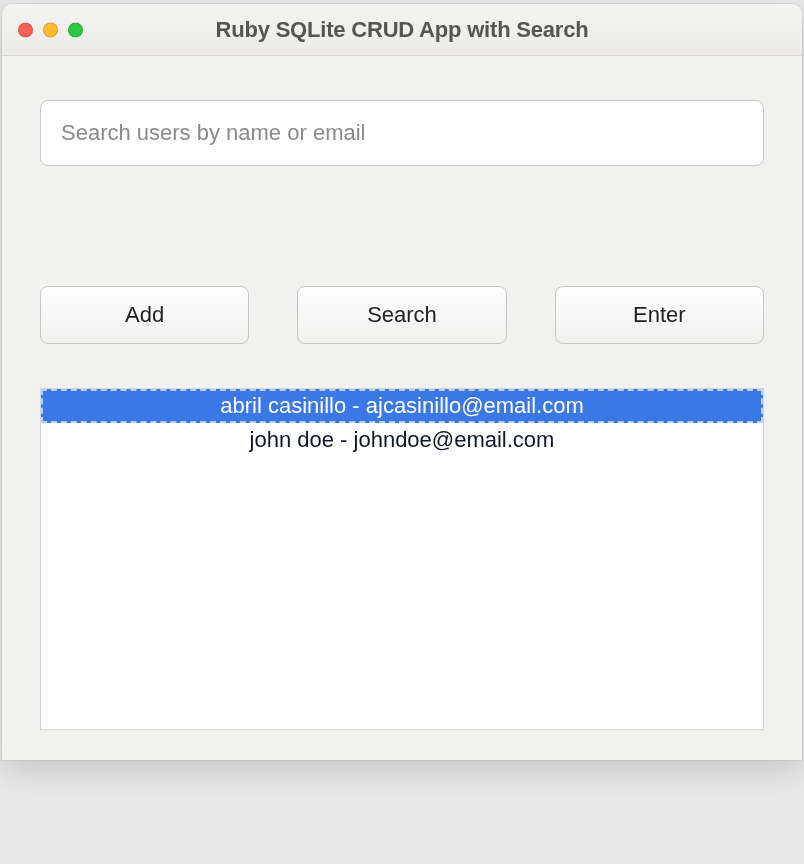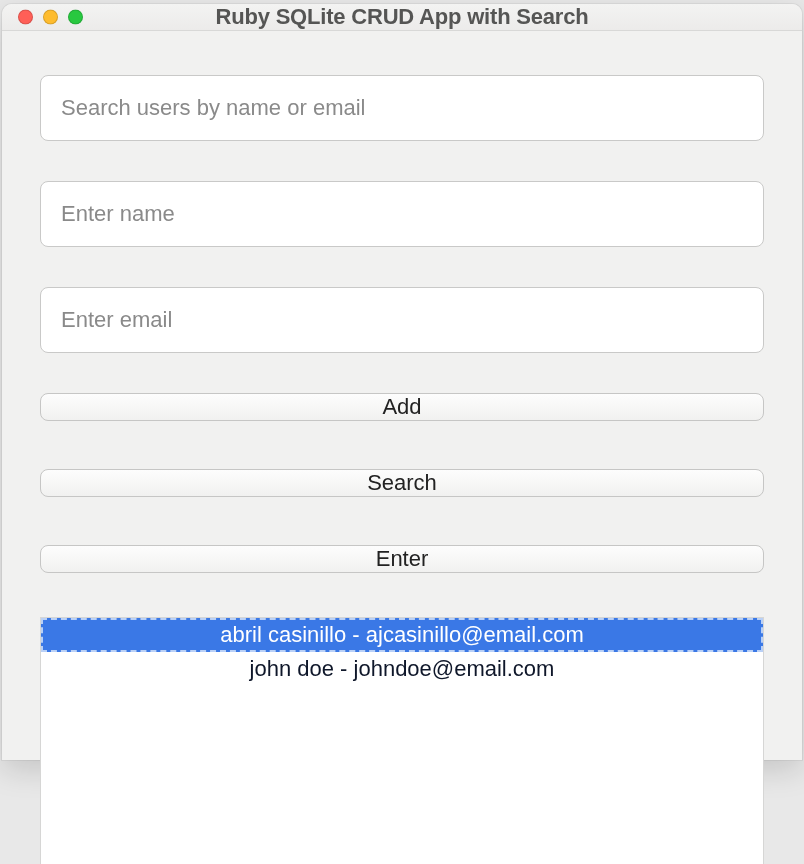--- a/index.html
+++ b/index.html
@@ -71,21 +71,20 @@
     font-size: 22px;
     color: #111;
     outline: none;
   }
   .field::placeholder { color: #8a8a8a; }
   .gap-lg { height: 40px; }
   .row-buttons {
     display: flex;
     gap: 48px;
     margin-top: 40px;
-    flex-direction: column;
   }
   .btn {
     flex: 1;
     height: 58px;
     background: linear-gradient(#fdfdfd,#f1f1f0);
     border: 1px solid #c6c6c5;
     border-radius: 8px;
     font-size: 22px;
     color: #222;
     cursor: pointer;
@@ -128,25 +127,23 @@
     </div>
     <div class="title">Ruby SQLite CRUD App with Search</div>
   </div>
 
   <div class="content">
 
     <input class="field" type="text" placeholder="Search users by name or email" style="">
 
     <div class="gap-lg"></div>
 
-    <input class="field" type="text" placeholder="Enter name" style="">
 
     <div class="gap-lg"></div>
 
-    <input class="field" type="text" placeholder="Enter email" style="">
 
     <div class="row-buttons">
       <button class="btn">Add</button>
       <button class="btn">Search</button>
       <button class="btn">Enter</button>
     </div>
 
     <div class="listbox" id="listbox">
         <div class="list-item selected">abril casinillo - ajcasinillo@email.com</div>
         <div class="list-item">john doe - johndoe@email.com</div>

